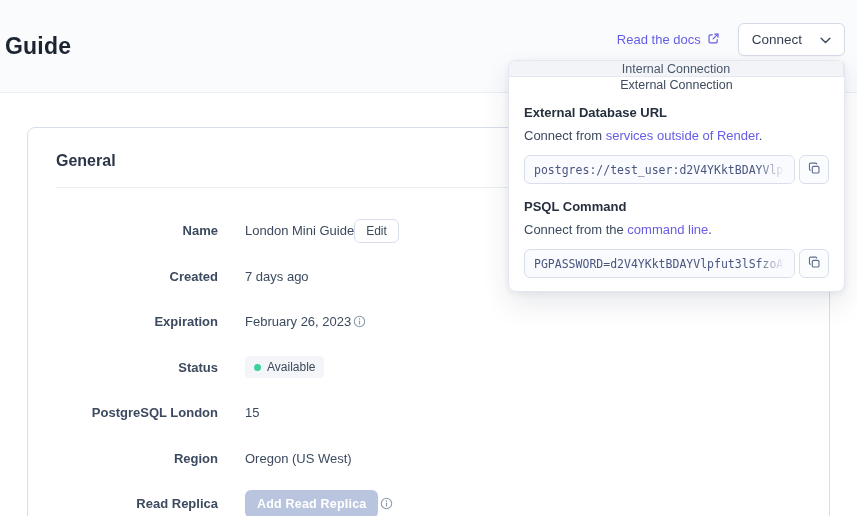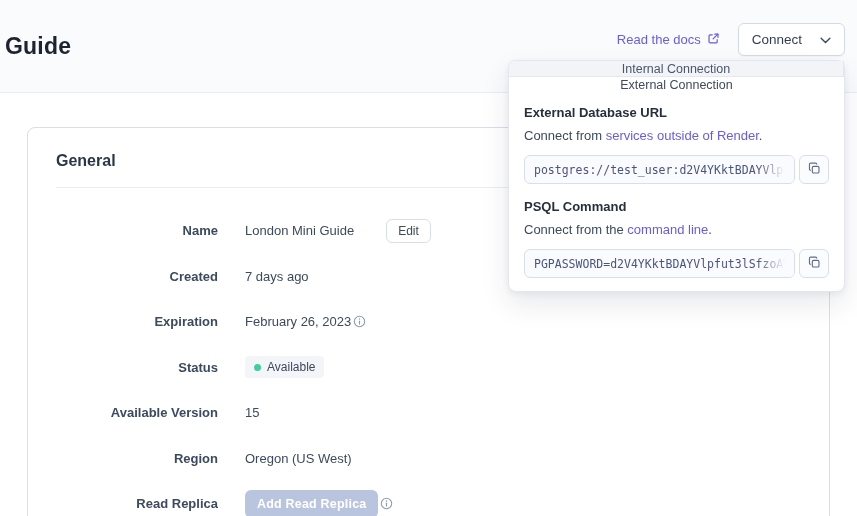--- a/index.html
+++ b/index.html
@@ -54,21 +54,21 @@
   .row-label {
     width:162px; text-align:right; flex:none;
     font-size:13px; font-weight:700; color:#3c4a5f;
   }
   .row-value {
     margin-left:27px; display:flex; align-items:center; gap:0;
     font-size:13px; color:#3c4a5f;
   }
   .edit-btn {
     padding:4px 11px; font-size:12px; color:#3d4a5c;
-    background:#fff; border:1px solid #d9deed; border-radius:6px; cursor:pointer;margin-left:32px;
+    background:#fff; border:1px solid #d9deed; border-radius:6px; cursor:pointer;
   }
   .status-badge {
     display:flex; align-items:center; gap:6px;
     background:#f3f5f9; border-radius:4px; padding:4px 9px;
     font-size:12px; color:#3d4a5c;
   }
   .status-dot { width:7px; height:7px; border-radius:50%; background:#3ecf9e; }
   .disabled-btn {
     padding:7px 12px; font-size:12.5px; font-weight:700; color:#fff;
     background:#b9c5de; border:none; border-radius:6px; cursor:not-allowed;
@@ -180,21 +180,21 @@
         <div class="row-label">Status</div>
         <div class="row-value">
           <span class="status-badge">
             <span class="status-dot"></span>
             <span>Available</span>
           </span>
         </div>
       </div>
 
       <div class="row">
-        <div class="row-label">Available Version</div>
+        <div class="row-label">PostgreSQL London</div>
         <div class="row-value">
           <span>15</span>
         </div>
       </div>
 
       <div class="row">
         <div class="row-label">Region</div>
         <div class="row-value">
           <span>Oregon (US West)</span>
         </div>

